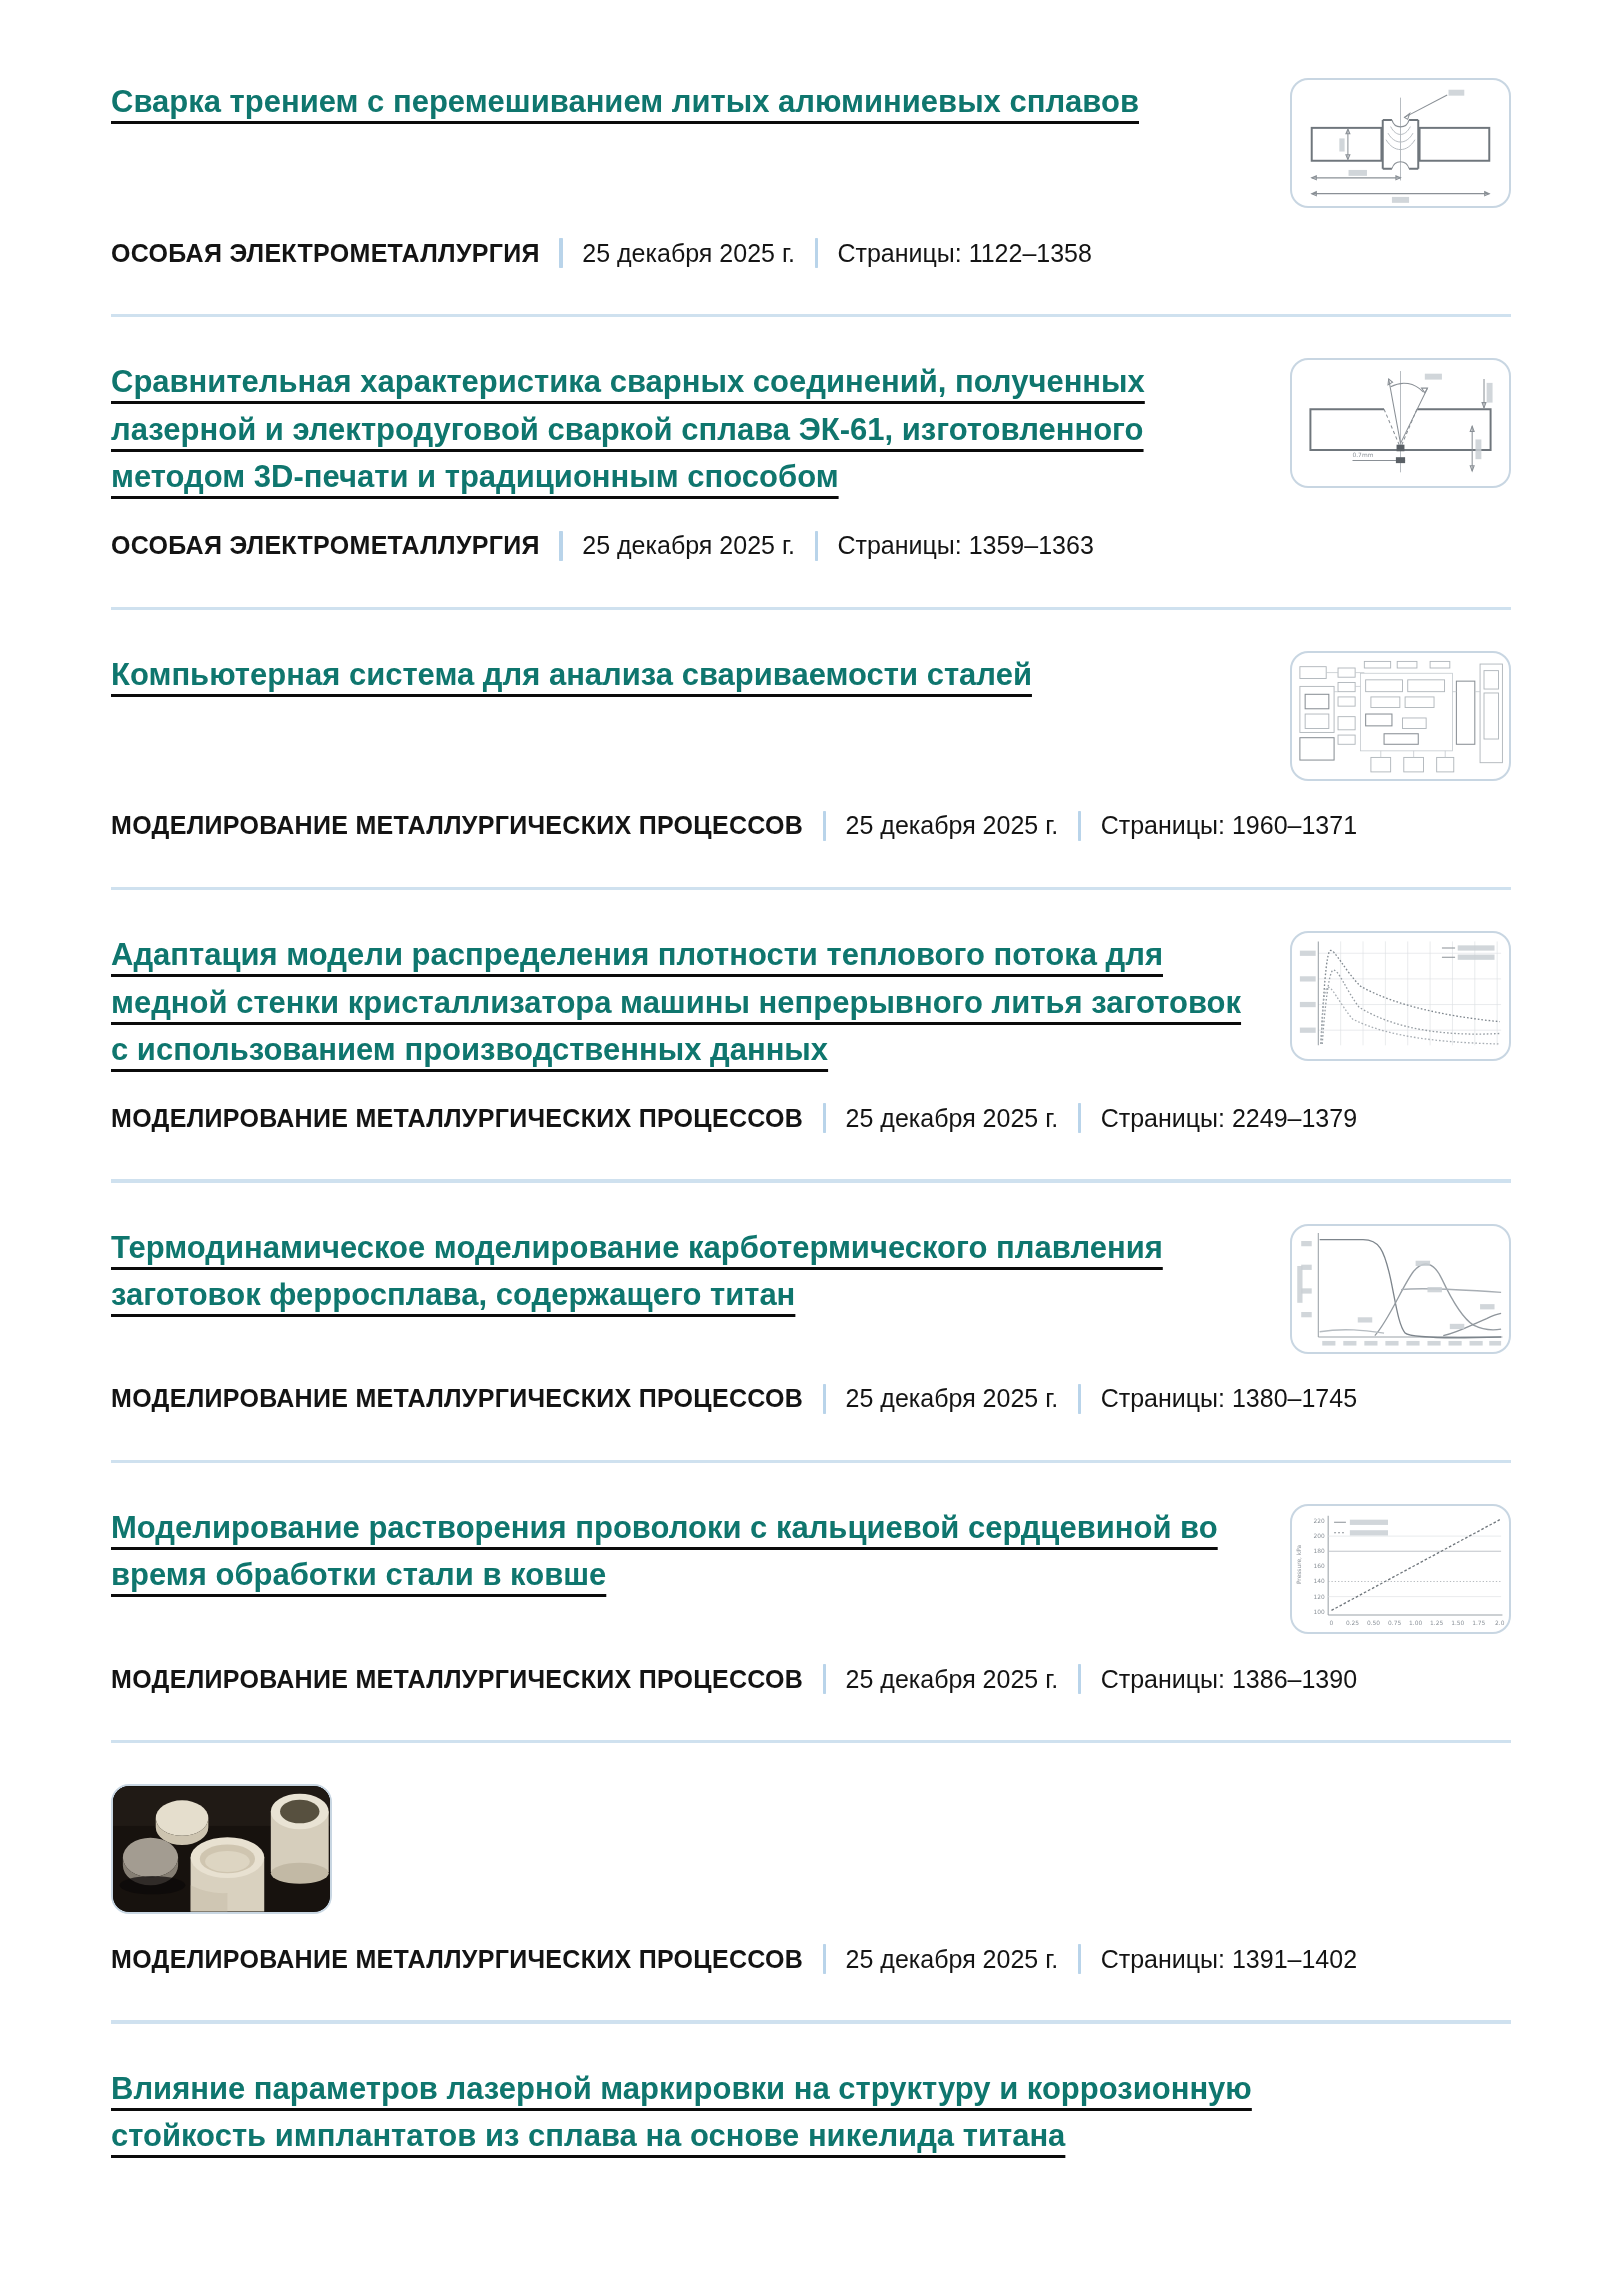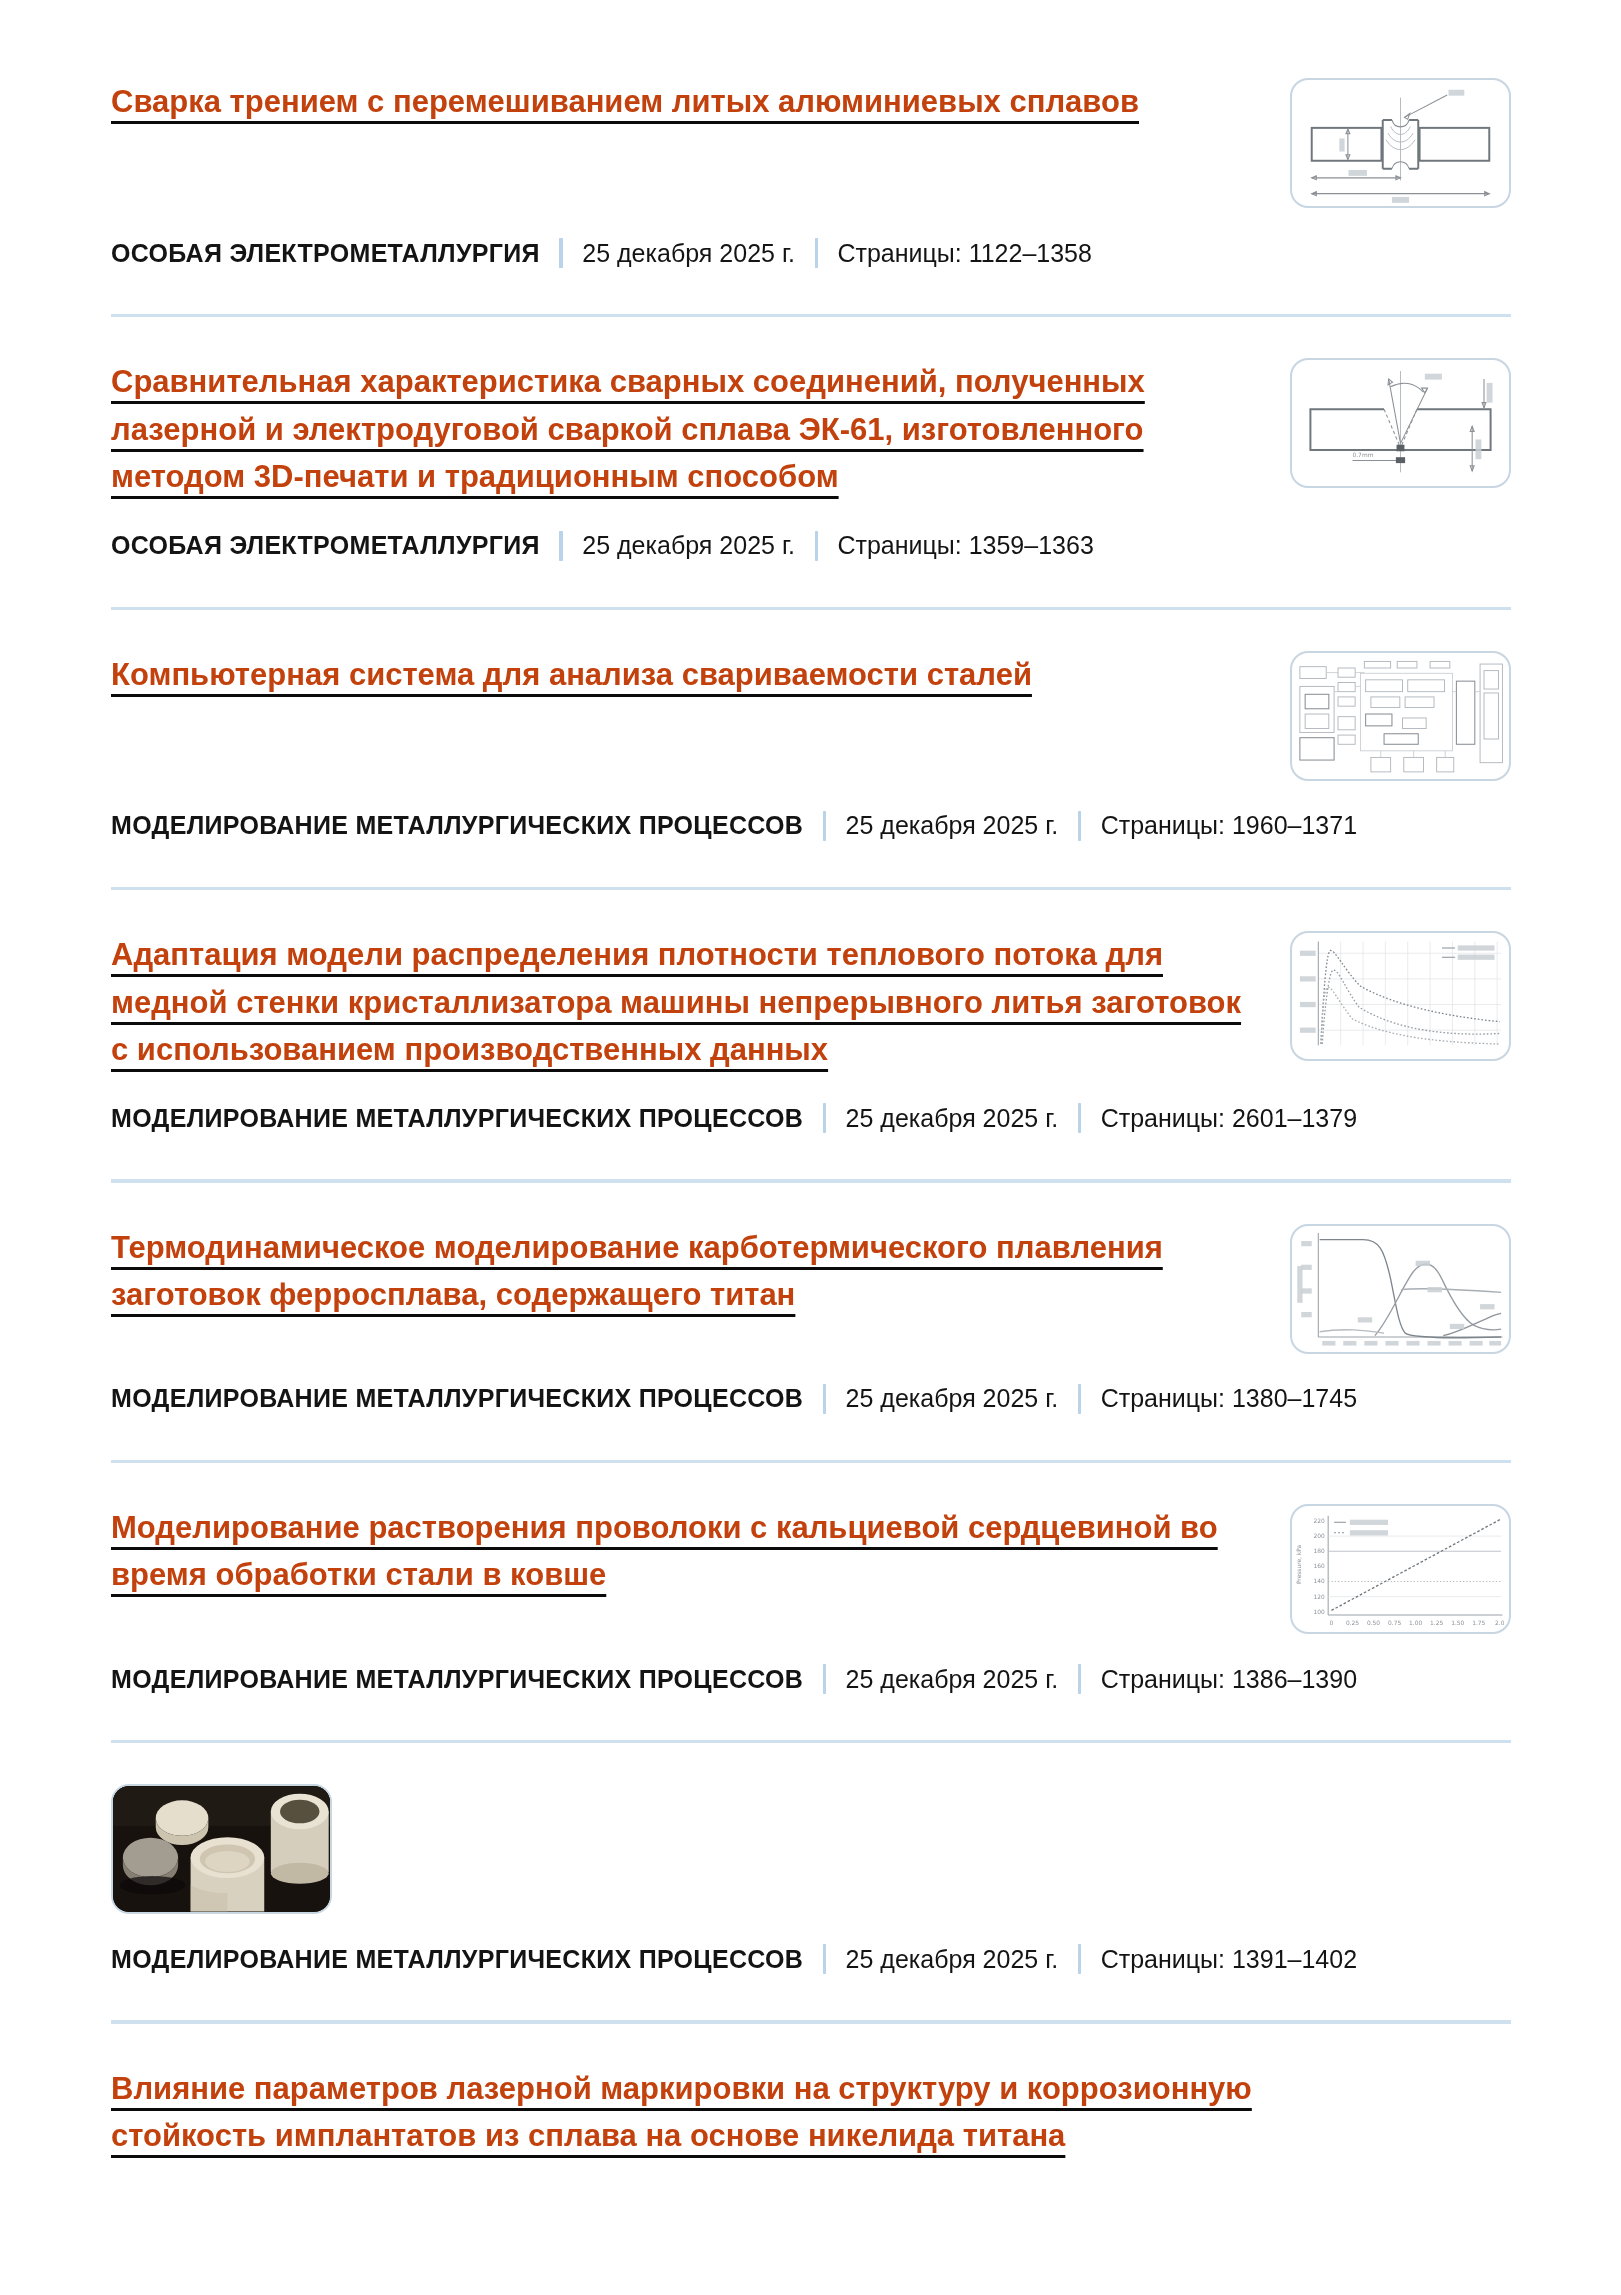--- a/index.html
+++ b/index.html
@@ -6,21 +6,21 @@
   body{
     width:1622px;height:2295px;overflow:hidden;position:relative;
     font-family:"Liberation Sans","DejaVu Sans",sans-serif;color:#0b0b0b;
   }
   .container{padding:37px 111px 0 111px;}
   .entry{padding:41px 0 46px 0;}
   .entry-top{display:flex;justify-content:space-between;align-items:flex-start;gap:34px;min-height:130px;}
   .title-wrap{margin:0;max-width:1139px;flex:1 1 auto;}
   .entry-top.no-thumb .title-wrap{max-width:1152px;}
   .title-link{
-    font-size:31px;font-weight:700;line-height:1.53;color:#c2410c;
+    font-size:31px;font-weight:700;line-height:1.53;color:#0f766e;
     text-decoration:underline;text-decoration-thickness:3.3px;text-underline-offset:8.5px;
     text-decoration-color:#0b0b0b;cursor:pointer;
   }
   .title-link sub{font-size:0.62em;line-height:0;}
   .thumb{
     flex:0 0 auto;width:217px;height:126px;border:2px solid #c8d6e2;border-radius:18.3px;
     background:#ffffff;overflow:hidden;cursor:pointer;
   }
   .thumb.photo{background:#15110e;}
   .thumb svg{display:block;width:100%;height:100%;}
@@ -191,21 +191,21 @@
           <line class="ln2" x1="228" y1="36" x2="248" y2="36"></line>
           <rect class="smudge" x="252" y="32" width="56" height="8"></rect>
         </svg>
       </div>
     </div>
     <div class="meta">
       <span class="category">МОДЕЛИРОВАНИЕ МЕТАЛЛУРГИЧЕСКИХ ПРОЦЕССОВ</span>
       <span class="vbar"></span>
       <span class="date">25 декабря 2025 г.</span>
       <span class="vbar"></span>
-      <span class="pages">Страницы: 2601–1379</span>
+      <span class="pages">Страницы: 2249–1379</span>
     </div>
   </article>
   <div class="separator"></div>
 
   <article class="entry">
     <div class="entry-top">
       <h2 class="title-wrap">
         <a class="title-link">Термодинамическое моделирование карботермического плавления заготовок ферросплава, содержащего титан</a>
       </h2>
       <div class="thumb">

